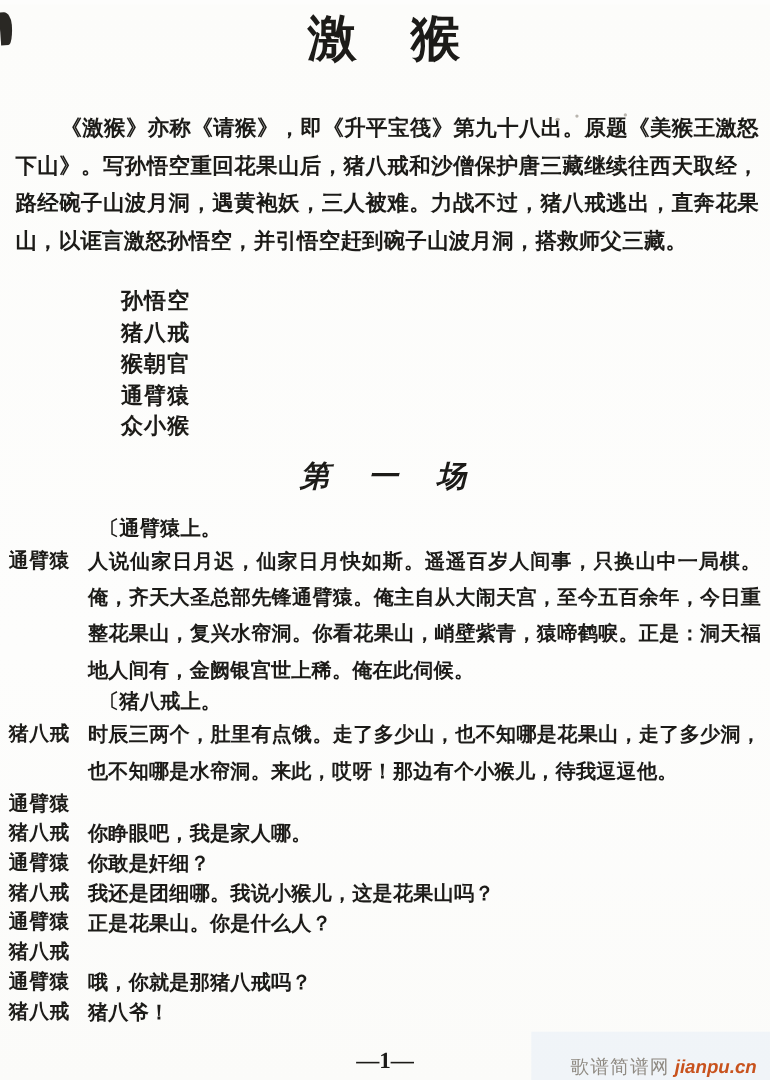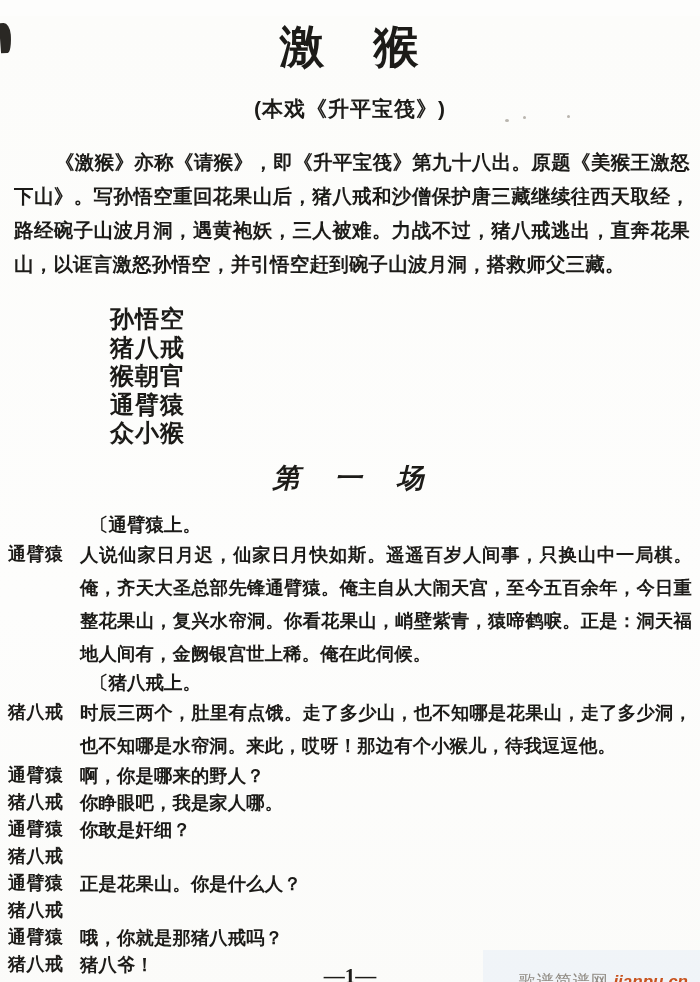--- a/index.html
+++ b/index.html
@@ -26,49 +26,49 @@
   .specks i { position: absolute; background: #b9b5ae; border-radius: 50%; }
   .specks i:nth-child(1) { left: 0; top: 5px; width: 4px; height: 3px; }
   .specks i:nth-child(2) { left: 18px; top: 2px; width: 3px; height: 3px; }
   .specks i:nth-child(3) { left: 62px; top: 1px; width: 3px; height: 3px; }
   .scan-tint {
     position: absolute; left: 483px; top: 934px; width: 217px; height: 48px;
     background: #edf2f8; opacity: .8;
   }
 
   h1.title {
-    margin: 16px; padding-top: 6px;
+    margin: 4px; padding-top: 6px;
     text-align: center;
     font-size: 45px; font-weight: 800;
     letter-spacing: 2px;
     line-height: 50px;
   }
   .subtitle {
     margin-top: 23px;
     text-align: center;
     font-size: 21px; font-weight: 700;
     letter-spacing: 1px;
   }
 
-  .intro { margin: 22px 10px 0 14px; }
+  .intro { margin: 40px 10px 0 14px; }
   .intro p {
     margin: 0;
     font-size: 19.5px; font-weight: 600;
     line-height: 34px;
     text-align: justify;
     text-indent: 2.1em;
     letter-spacing: 0.2px;
   }
 
   ul.characters {
     list-style: none;
     margin: 24px 0 0 110px; padding: 0;
   }
   ul.characters li {
-    font-size: 24px; font-weight: 800;
+    font-size: 20px; font-weight: 800;
     line-height: 28.5px;
     letter-spacing: 1px;
   }
 
   h2.scene {
     margin: 12px 0 0 0;
     text-align: center;
     font-size: 27px; font-weight: 800;
     letter-spacing: 4px;
     font-style: italic;
@@ -117,21 +117,20 @@
 
   <div class="blob-topleft"></div>
   <div class="specks">
       <i></i>
       <i></i>
       <i></i>
     </div>
 
   <h1 class="title">激　猴</h1>
 
-  <div class="subtitle">(本戏《升平宝筏》)</div>
 
   <div class="intro">
     <p>《激猴》亦称《请猴》，即《升平宝筏》第九十八出。原题《美猴王激怒下山》。写孙悟空重回花果山后，猪八戒和沙僧保护唐三藏继续往西天取经，路经碗子山波月洞，遇黄袍妖，三人被难。力战不过，猪八戒逃出，直奔花果山，以诓言激怒孙悟空，并引悟空赶到碗子山波月洞，搭救师父三藏。</p>
   </div>
 
   <ul class="characters">
     <li>孙悟空</li>
     <li>猪八戒</li>
     <li>猴朝官</li>
     <li>通臂猿</li>
@@ -151,35 +150,35 @@
 
     <div class="stage">〔猪八戒上。</div>
 
     <div class="row speech">
       <span class="spk">猪八戒</span>
       <span class="txt">时辰三两个，肚里有点饿。走了多少山，也不知哪是花果山，走了多少洞，也不知哪是水帘洞。来此，哎呀！那边有个小猴儿，待我逗逗他。</span>
     </div>
 
     <div class="row">
       <span class="spk">通臂猿</span>
-      <span class="txt">啊，你是哪来的野人？</span>
     </div>
 
     <div class="row">
       <span class="spk">猪八戒</span>
       <span class="txt">你睁眼吧，我是家人哪。</span>
     </div>
 
     <div class="row">
       <span class="spk">通臂猿</span>
       <span class="txt">你敢是奸细？</span>
     </div>
 
     <div class="row">
       <span class="spk">猪八戒</span>
+      <span class="txt">我还是团细哪。我说小猴儿，这是花果山吗？</span>
     </div>
 
     <div class="row">
       <span class="spk">通臂猿</span>
       <span class="txt">正是花果山。你是什么人？</span>
     </div>
 
     <div class="row">
       <span class="spk">猪八戒</span>
     </div>

